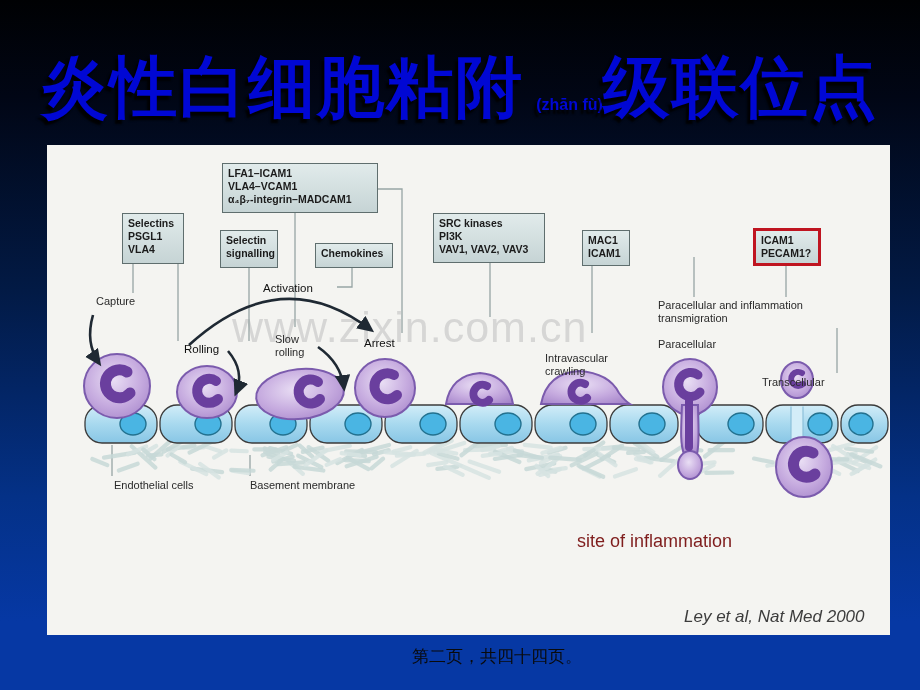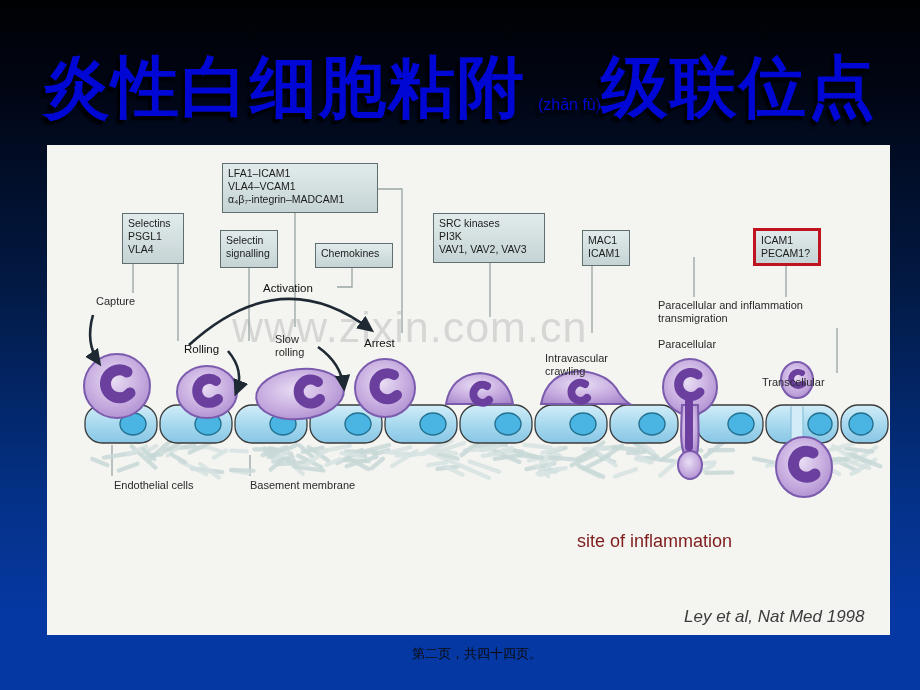--- a/index.html
+++ b/index.html
@@ -4,29 +4,29 @@
 <style>
   html,body{margin:0;padding:0;background:#000;}
   #slide{position:relative;width:920px;height:690px;overflow:hidden;
     background:linear-gradient(180deg,#000103 0%,#010615 14%,#021a45 42%,#043187 72%,#0638a4 90%,#0638a4 100%);
     font-family:"Liberation Sans",sans-serif;}
   
   #title{position:absolute;top:42px;left:0;width:100%;text-align:center;
     font-weight:bold;color:#0007d4;white-space:nowrap;
     text-shadow:-3px 4px 2px rgba(0,0,0,0.9);}
   #title .big{font-size:67px;letter-spacing:2px;}
-  #title .small{font-size:16px;font-weight:normal;margin-left:12px;}
+  #title .small{font-size:16px;font-weight:bold;margin-left:12px;}
   
   #panel{position:absolute;left:47px;top:145px;width:843px;height:490px;background:#f4f4f1;}
   #panel svg{position:absolute;left:0;top:0;}
   #watermark{position:absolute;left:185px;top:158px;font-size:43px;color:#c7c7c7;opacity:.65;
     letter-spacing:1px;white-space:nowrap;}
   
   .box{position:absolute;background:linear-gradient(180deg,#e1ebeb,#c6d4d5);border:1px solid #5f6e6e;
-    font-size:10.5px;line-height:1.25;color:#1b1b1b;padding:3px 5px;white-space:pre-line;}
+    font-size:10.5px;line-height:1.25;color:#1b1b1b;padding:3px 5px;white-space:pre-line;font-weight:bold;}
   .box.red{border:3px solid #bf1420;}
   #box-selectins{left:75px;top:68px;width:50px;height:43px}
   #box-integrins{left:175px;top:18px;width:144px;height:42px}
   #box-signalling{left:173px;top:85px;width:46px;height:30px}
   #box-chemokines{left:268px;top:98px;width:66px;height:17px}
   #box-src{left:386px;top:68px;width:100px;height:42px}
   #box-mac1{left:535px;top:85px;width:36px;height:28px}
   #box-pecam{left:616px;top:55px;width:46px;height:51px;line-height:1.2}
   #box-icam{left:706px;top:83px;width:52px;height:26px;line-height:1.2}
   
@@ -41,21 +41,21 @@
   #lbl-crawling{left:498px;top:207px}
   #lbl-transmigration{left:611px;top:154px}
   #lbl-paracellular{left:611px;top:193px}
   #lbl-transcellular{left:715px;top:231px}
   #lbl-endothelial{left:67px;top:334px}
   #lbl-basement{left:203px;top:334px}
   #lbl-site{left:530px;top:386px;font-size:18px;color:#7f1d1d}
   #lbl-credit{left:637px;top:462px;font-size:17px;font-style:italic;color:#3c3c3c}
   
   #footer{position:absolute;left:0;bottom:0;width:100%;height:55px;background:#0638a4;}
-  #footer-text{position:absolute;left:412px;top:10px;font-size:13px;color:#0a0a0a;}
+  #footer-text{position:absolute;left:412px;top:10px;font-size:17px;color:#0a0a0a;}
 </style>
 </head>
 <body>
 
 <div id="slide">
 
   <div id="title">
     <span class="big">炎性白细胞粘附</span><span class="small">(zhān fù)</span><span class="big">级联位点</span>
   </div>
 
@@ -350,20 +350,20 @@
     <div class="lbl b" id="lbl-arrest">Arrest</div>
     <div class="lbl" id="lbl-crawling">Intravascular
 crawling</div>
     <div class="lbl" id="lbl-transmigration">Paracellular and inflammation
 transmigration</div>
     <div class="lbl" id="lbl-paracellular">Paracellular</div>
     <div class="lbl" id="lbl-transcellular">Transcellular</div>
     <div class="lbl" id="lbl-endothelial">Endothelial cells</div>
     <div class="lbl" id="lbl-basement">Basement membrane</div>
     <div class="lbl" id="lbl-site">site of inflammation</div>
-    <div class="lbl" id="lbl-credit">Ley et al, Nat Med 1998</div>
+    <div class="lbl" id="lbl-credit">Ley et al, Nat Med 2000</div>
   </div>
 
   <div id="footer">
     <div id="footer-text">第二页，共四十四页。</div>
   </div>
 
 </div>
 
 </body></html>

